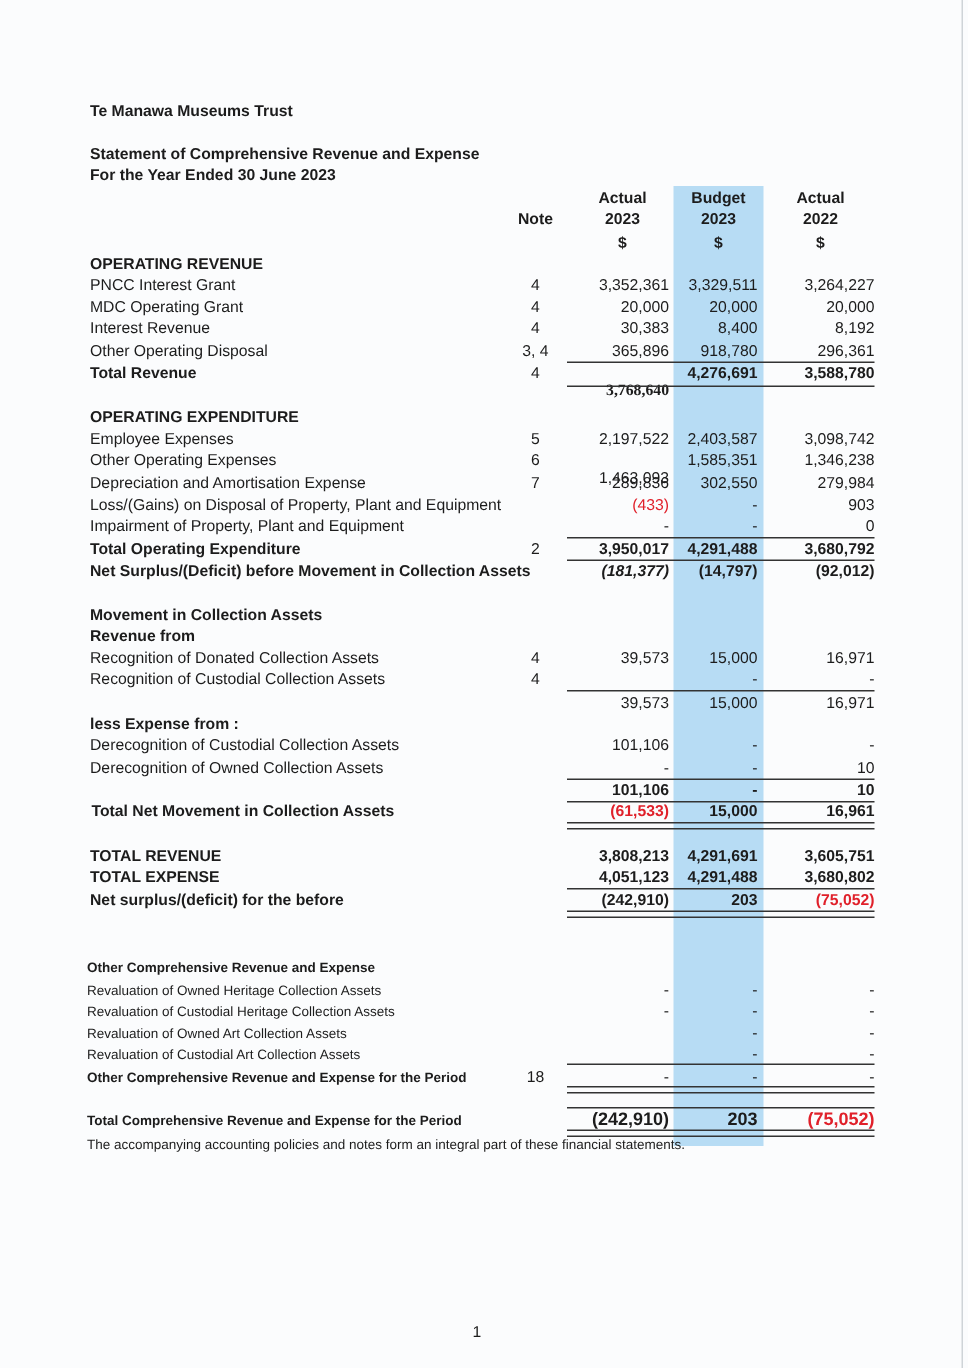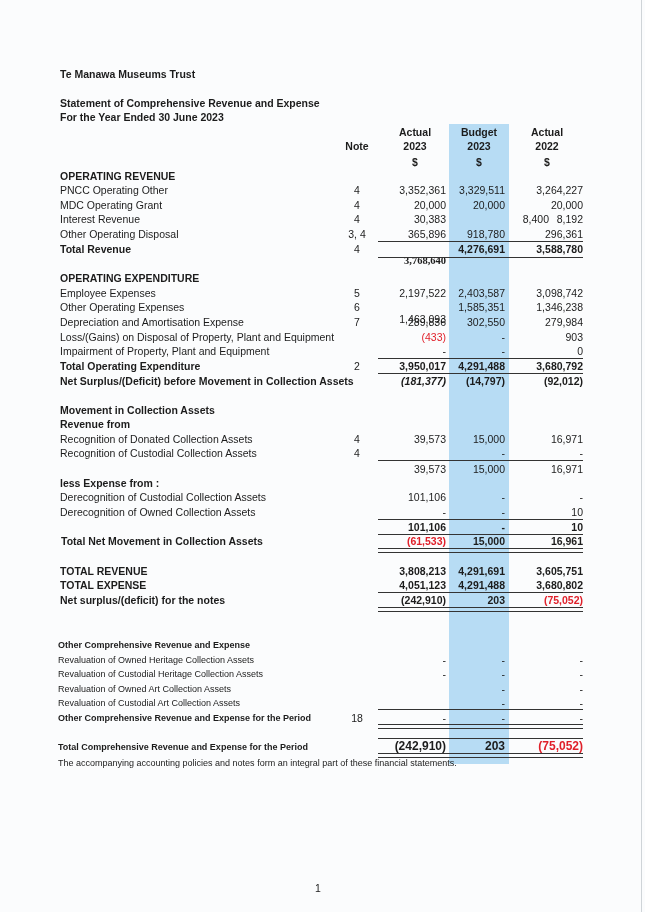--- a/index.html
+++ b/index.html
@@ -47,38 +47,38 @@
 </div>
 <div>
   <div class="hdr" style="left:517px;top:125px;">Actual</div>
   <div class="hdr" style="left:517px;top:139px;">2022</div>
   <div class="hdr" style="left:517px;top:155px;">$</div>
 </div>
 
 <div class="txt b" style="left:60px;top:169px;">OPERATING REVENUE</div>
 
 <div>
-  <div class="txt" style="left:60px;top:183px;">PNCC Operating Other</div>
+  <div class="txt" style="left:60px;top:183px;">PNCC Interest Grant</div>
   <div class="note" style="top:183px;">4</div>
   <div class="num c1" style="top:183px;">3,352,361</div>
   <div class="num c2" style="top:183px;">3,329,511</div>
   <div class="num c3" style="top:183px;">3,264,227</div>
 </div>
 <div>
   <div class="txt" style="left:60px;top:198px;">MDC Operating Grant</div>
   <div class="note" style="top:198px;">4</div>
   <div class="num c1" style="top:198px;">20,000</div>
   <div class="num c2" style="top:198px;">20,000</div>
   <div class="num c3" style="top:198px;">20,000</div>
 </div>
 <div>
   <div class="txt" style="left:60px;top:212px;">Interest Revenue</div>
   <div class="note" style="top:212px;">4</div>
   <div class="num c1" style="top:212px;">30,383</div>
-  <div class="num c2" style="top:212px;padding-left:44px;">8,400</div>
+  <div class="num c2" style="top:212px;">8,400</div>
   <div class="num c3" style="top:212px;">8,192</div>
 </div>
 <div>
   <div class="txt" style="left:60px;top:227px;">Other Operating Disposal</div>
   <div class="note" style="top:227px;">3, 4</div>
   <div class="num c1" style="top:227px;">365,896</div>
   <div class="num c2" style="top:227px;">918,780</div>
   <div class="num c3" style="top:227px;">296,361</div>
 </div>
 <div class="line" style="top:241px;"></div>
@@ -197,21 +197,21 @@
   <div class="num c3 b" style="top:564px;">3,605,751</div>
 </div>
 <div>
   <div class="txt b" style="left:60px;top:578px;">TOTAL EXPENSE</div>
   <div class="num c1 b" style="top:578px;">4,051,123</div>
   <div class="num c2 b" style="top:578px;">4,291,488</div>
   <div class="num c3 b" style="top:578px;">3,680,802</div>
 </div>
 <div class="line" style="top:592px;"></div>
 <div>
-  <div class="txt b" style="left:60px;top:593px;">Net surplus/(deficit) for the notes</div>
+  <div class="txt b" style="left:60px;top:593px;">Net surplus/(deficit) for the before</div>
   <div class="num c1 b" style="top:593px;">(242,910)</div>
   <div class="num c2 b" style="top:593px;">203</div>
   <div class="num c3 b red" style="top:593px;">(75,052)</div>
 </div>
 <div class="dline" style="top:607px;"></div>
 
 <div class="txt b sm" style="left:58px;top:638px;">Other Comprehensive Revenue and Expense</div>
 <div>
   <div class="txt sm" style="left:58px;top:653px;">Revaluation of Owned Heritage Collection Assets</div>
   <div class="num c1" style="top:653px;">-</div>

